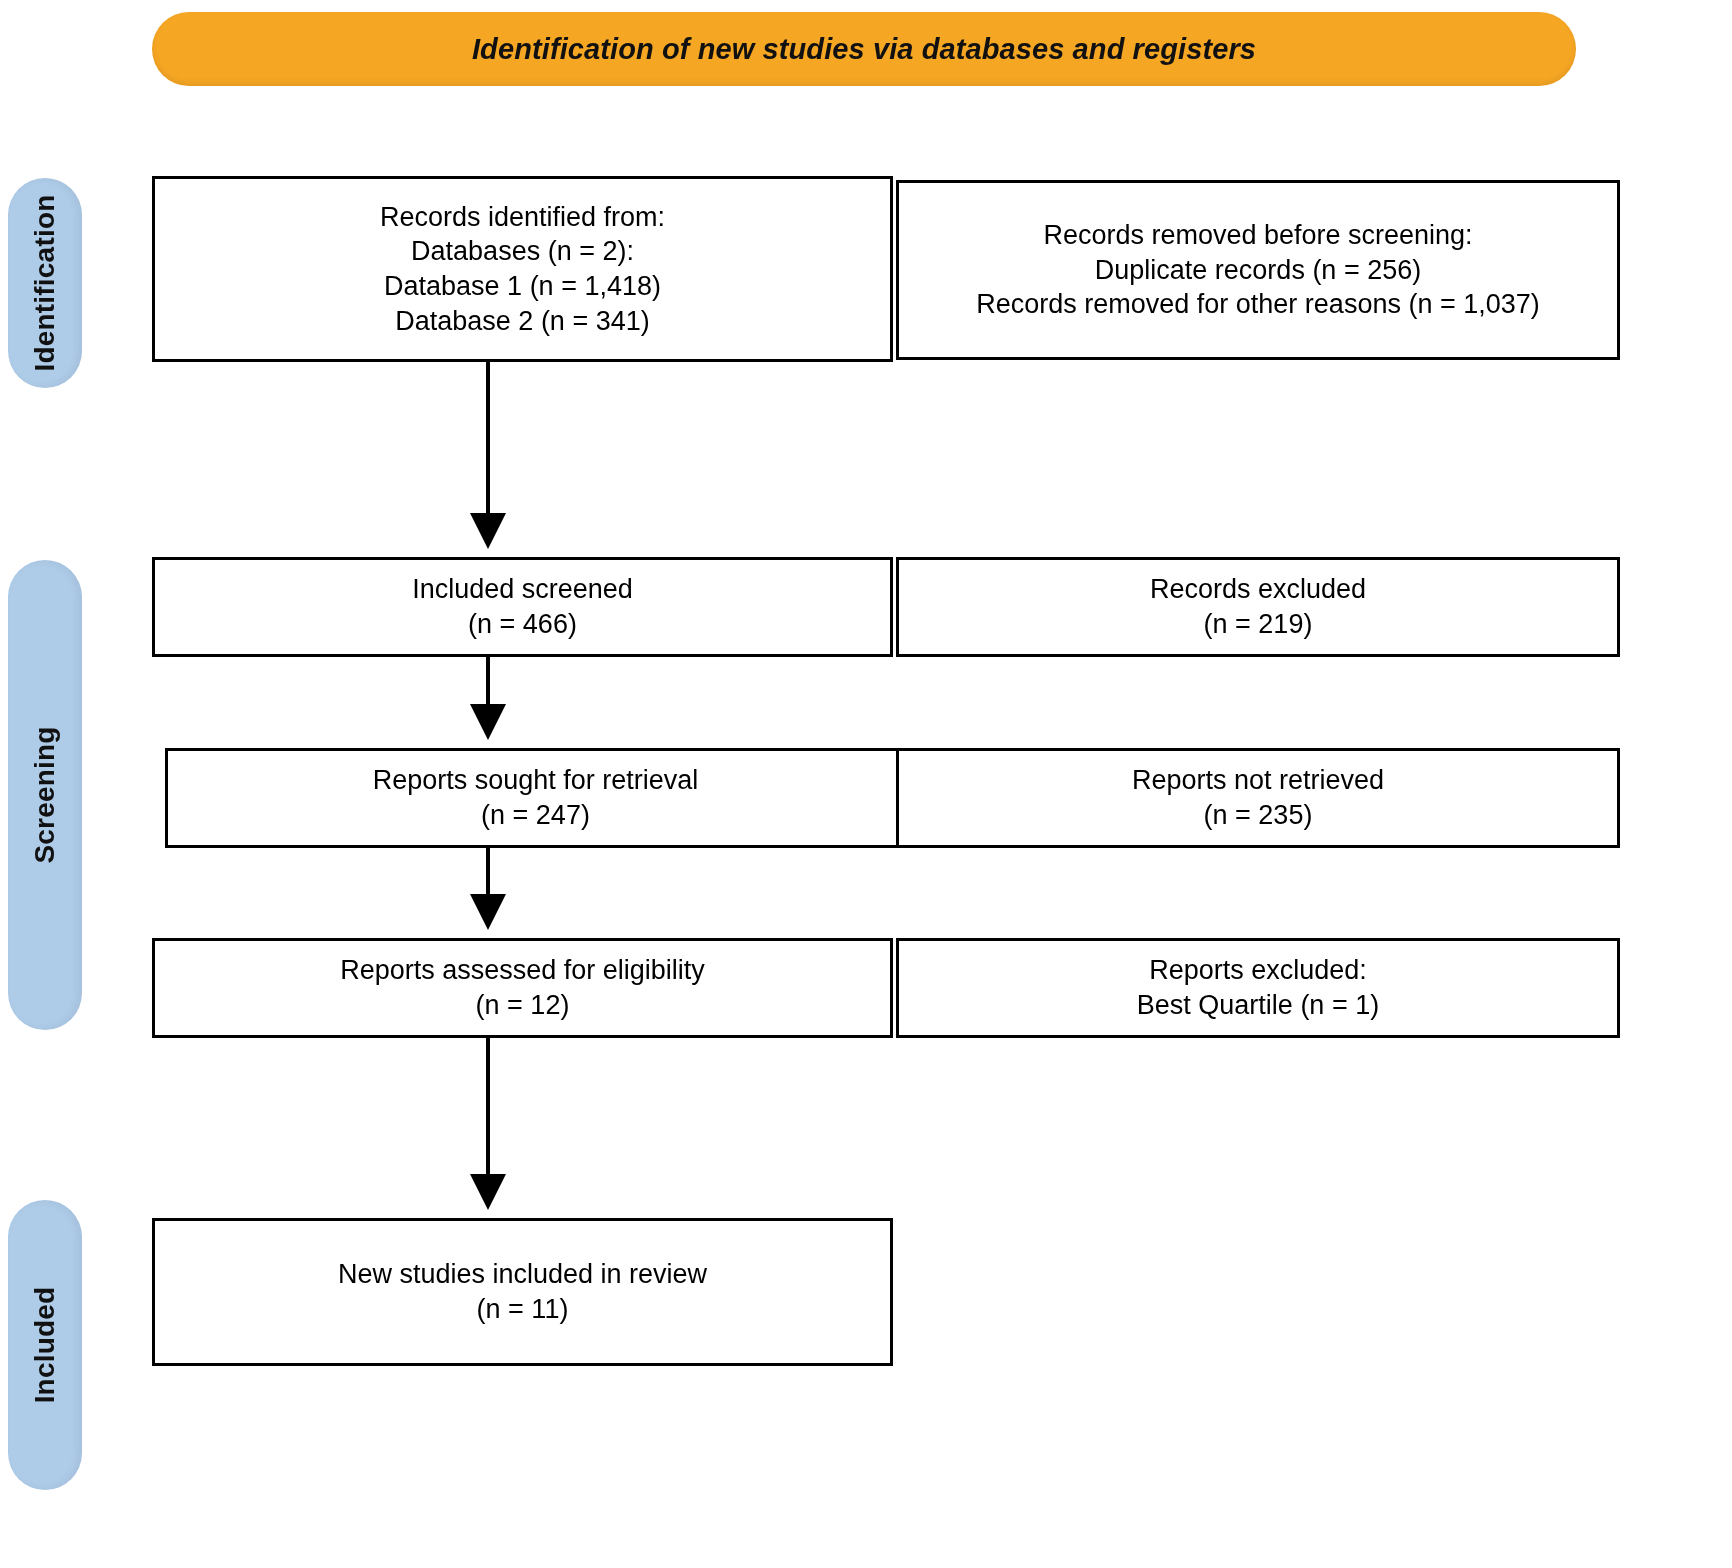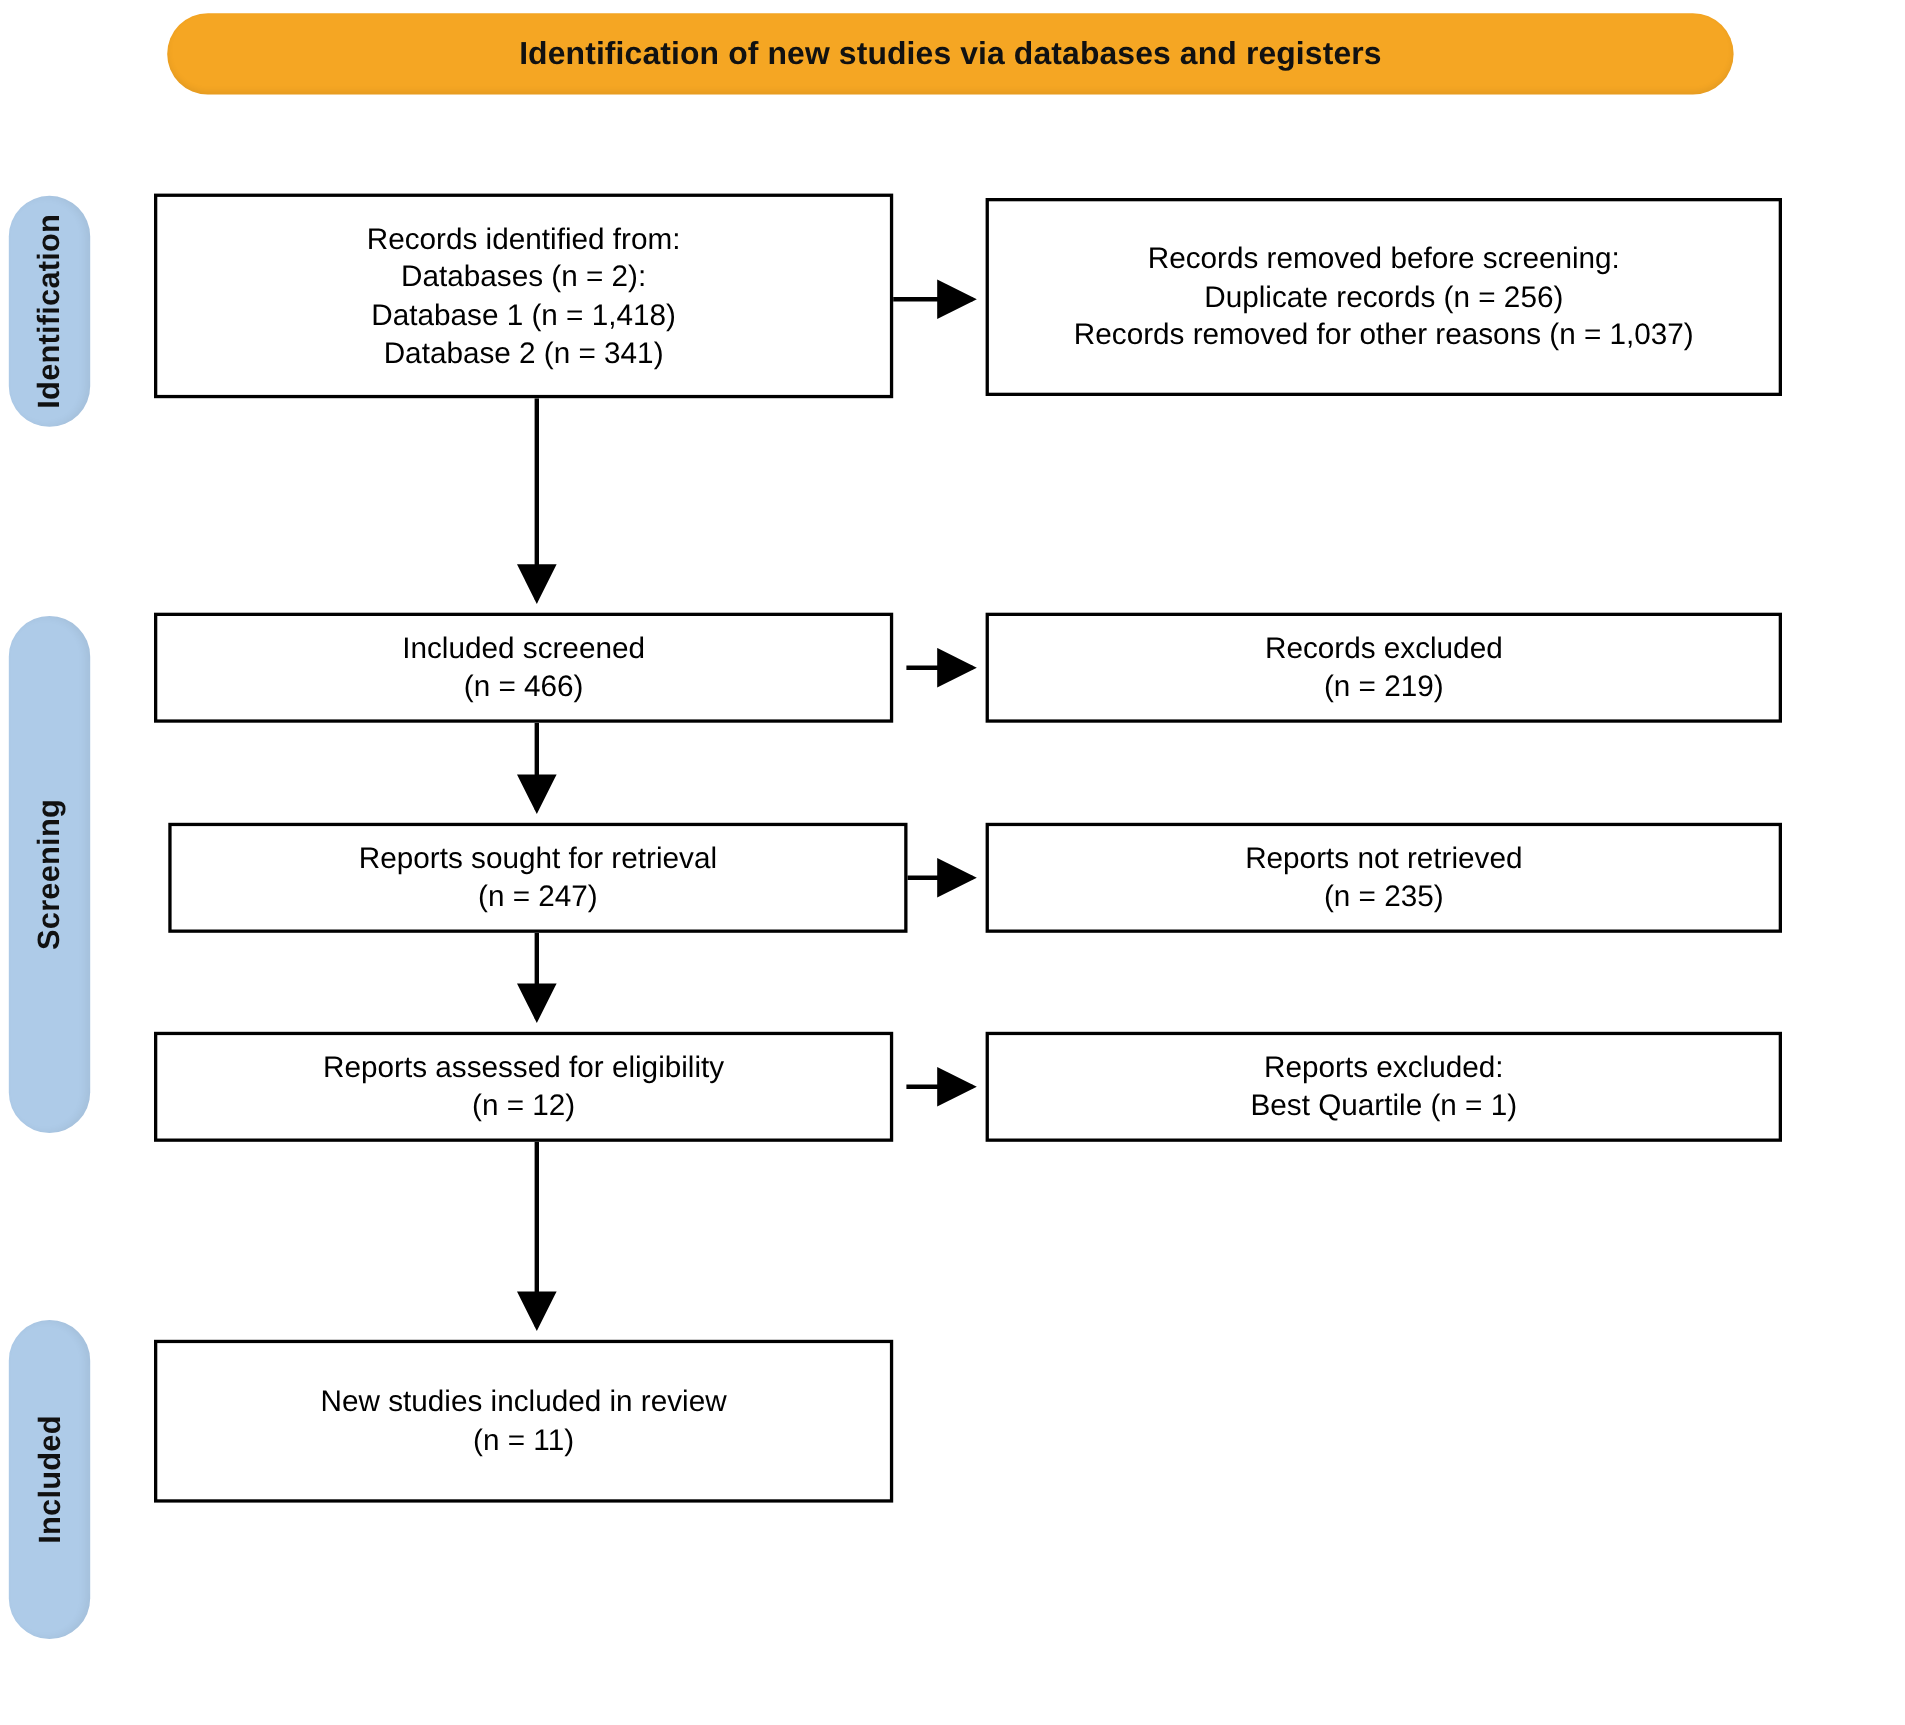--- a/index.html
+++ b/index.html
@@ -25,20 +25,21 @@
     left: 152px;
     top: 12px;
     width: 1424px;
     height: 74px;
     background: #f5a623;
     border-radius: 38px;
     display: flex;
     align-items: center;
     justify-content: center;
     box-shadow: inset 0 -3px 6px rgba(0,0,0,0.07);
+    font-style: italic;
   }
   .banner-text {
     font-size: 29px;
     font-weight: 700;
     color: #111111;
     letter-spacing: 0.1px;
     text-align: center;
     white-space: nowrap;
   }
 
@@ -81,21 +82,21 @@
   }
   .box .line {
     font-size: 27px;
     line-height: 1.28;
     color: #000000;
     white-space: nowrap;
   }
   .box.wrap .line { white-space: normal; }
 
   
-  .col-left  { left: 140px;  width: 672px; }
+  .col-left  { left: 152px;  width: 741px; }
   .col-right { left: 896px;  width: 724px; }
 
   #box-identified     { top: 176px;  height: 186px; }
   #box-removed        { top: 180px;  height: 180px; }
   #box-screened       { top: 557px;  height: 100px; }
   #box-excluded       { top: 557px;  height: 100px; text-align: center; }
   #box-sought         { top: 748px;  height: 100px; margin-left: 13px; }
   #box-notretrieved   { top: 748px;  height: 100px; }
   #box-assessed       { top: 938px;  height: 100px; }
   #box-reportsexcl    { top: 938px;  height: 100px; }

